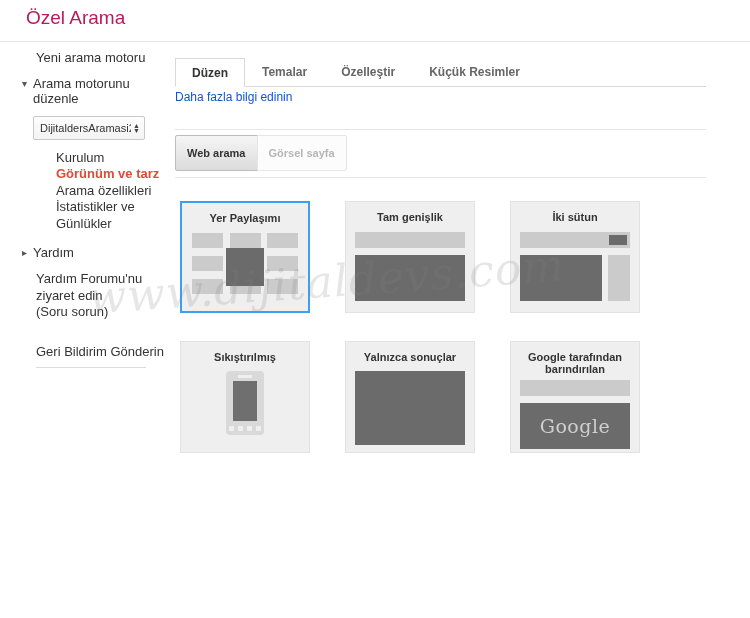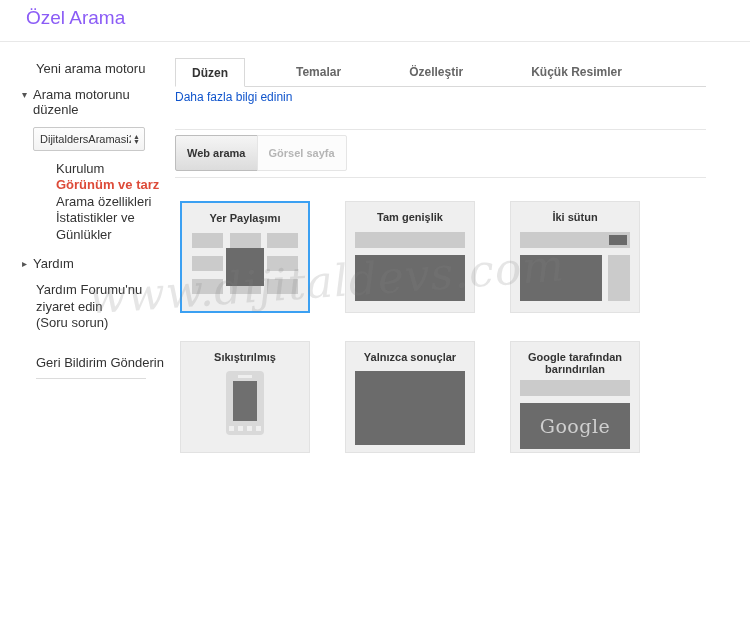--- a/index.html
+++ b/index.html
@@ -1,44 +1,44 @@
 <!DOCTYPE html>
 <html><head>
 <meta charset="utf-8">
 <style>
   * { margin:0; padding:0; box-sizing:border-box; }
   html,body { width:750px; height:618px; background:#fff; font-family:"Liberation Sans",sans-serif; position:relative; overflow:hidden; }
 
   
   .page-header { position:absolute; left:26px; top:7px; }
-  .page-title { font-size:19px; font-weight:400; color:#8b5cf6; }
+  .page-title { font-size:19px; font-weight:400; color:#be185d; }
   .header-divider { position:absolute; left:0; top:41px; width:750px; border-top:1px solid #e8e8e8; }
 
   
-  .sidebar { position:absolute; left:22px; top:59px; width:152px; font-size:13px; color:#333; }
+  .sidebar { position:absolute; left:22px; top:48px; width:152px; font-size:13px; color:#333; }
   .side-link { margin-left:14px; line-height:16.5px; cursor:pointer; }
   .new-engine { margin-top:2px; }
   .side-row { margin-top:9px; display:flex; align-items:flex-start; cursor:pointer; }
   .caret { width:11px; flex:0 0 11px; font-size:10px; color:#555; line-height:16px; }
   .engine-select { margin:10px 0 0 11px; width:112px; height:24px; border:1px solid #c9c9c9; border-radius:2px;
                    background:linear-gradient(#fdfdfd,#f3f3f3); display:flex; align-items:center; padding:0 4px 0 6px;
                    font-size:11px; color:#333; cursor:pointer; overflow:hidden; }
   .engine-name { flex:1; white-space:nowrap; overflow:hidden; }
   .updown { display:flex; flex-direction:column; align-items:center; line-height:5px; font-size:7px; color:#444; margin-left:2px; }
   .side-menu { list-style:none; margin:10px 0 0 34px; }
   .side-menu li { line-height:16.5px; cursor:pointer; }
   .side-menu li.active { color:#dd4b39; font-weight:bold; }
   .help-row { margin-top:13px; }
   .help-forum { margin-top:10px; width:140px; }
   .feedback { margin-top:23px; }
   .side-divider { margin:7px 0 0 14px; width:110px; border-top:1px solid #dcdcdc; }
 
   
   .main { position:absolute; left:175px; top:58px; width:531px; }
-  .tabbar { display:flex; align-items:stretch; height:29px; border-bottom:1px solid #d9d9d9;gap:34px; }
+  .tabbar { display:flex; align-items:stretch; height:29px; border-bottom:1px solid #d9d9d9; }
   .tab { font-size:12px; font-weight:bold; color:#666; padding:7px 17px 0; cursor:pointer; white-space:nowrap; }
   .tab.active { background:#fff; border:1px solid #d9d9d9; border-bottom:1px solid #fff; margin-bottom:-1px;
                 color:#333; padding:7px 16px 0; }
   .desc { margin-top:7px; font-size:12px; letter-spacing:-0.15px; color:#545454; white-space:nowrap; }
   .learn-more { display:inline-block; margin-top:3px; font-size:12px; color:#1155cc; text-decoration:none; cursor:pointer; }
   .hdivider { border-top:1px solid #e6e6e6; margin-top:24px; }
   .hdivider.tight { margin-top:6px; }
   .toggle-row { margin-top:5px; display:flex; }
   .toggle { height:36px; padding:0 11px; font-size:11px; font-weight:bold; border:1px solid #e5e5e5; background:#fcfcfc;
             color:#b5b5b5; cursor:pointer; font-family:"Liberation Sans",sans-serif; }

